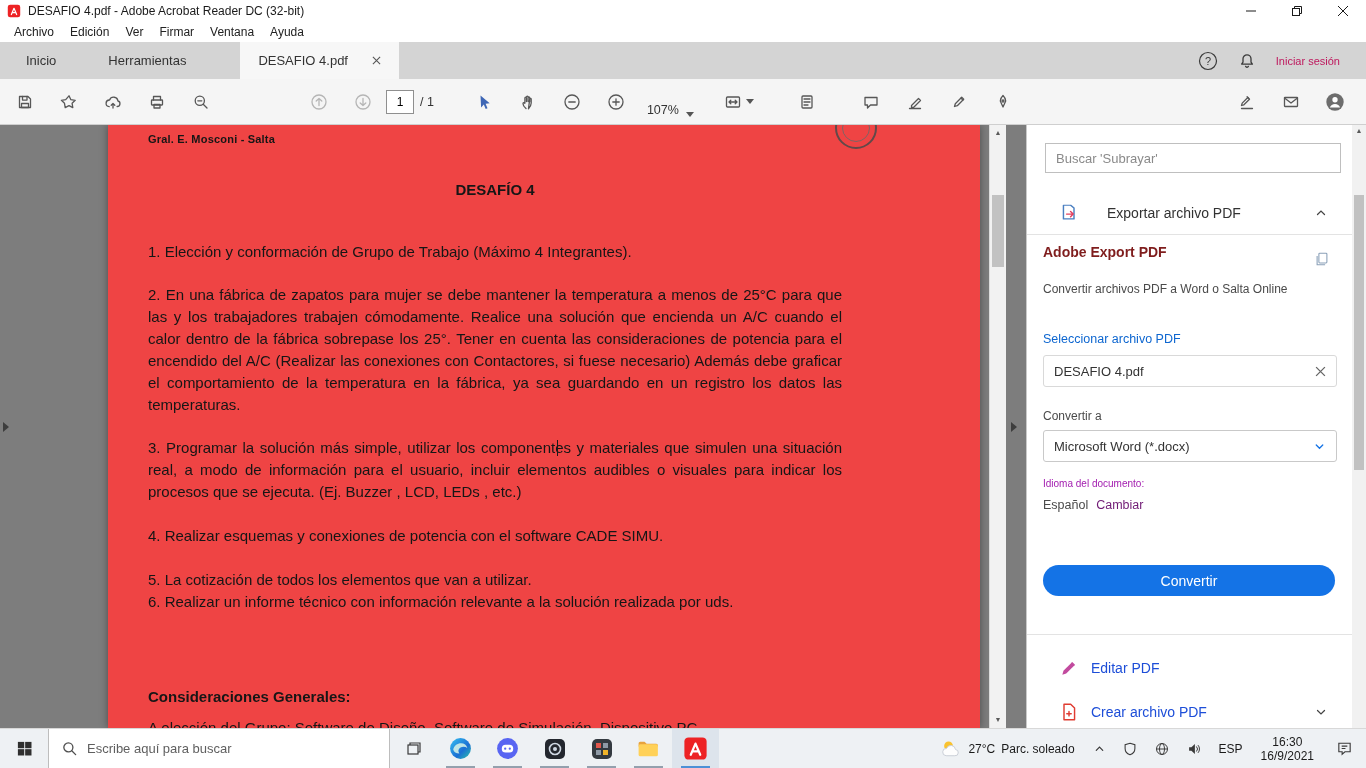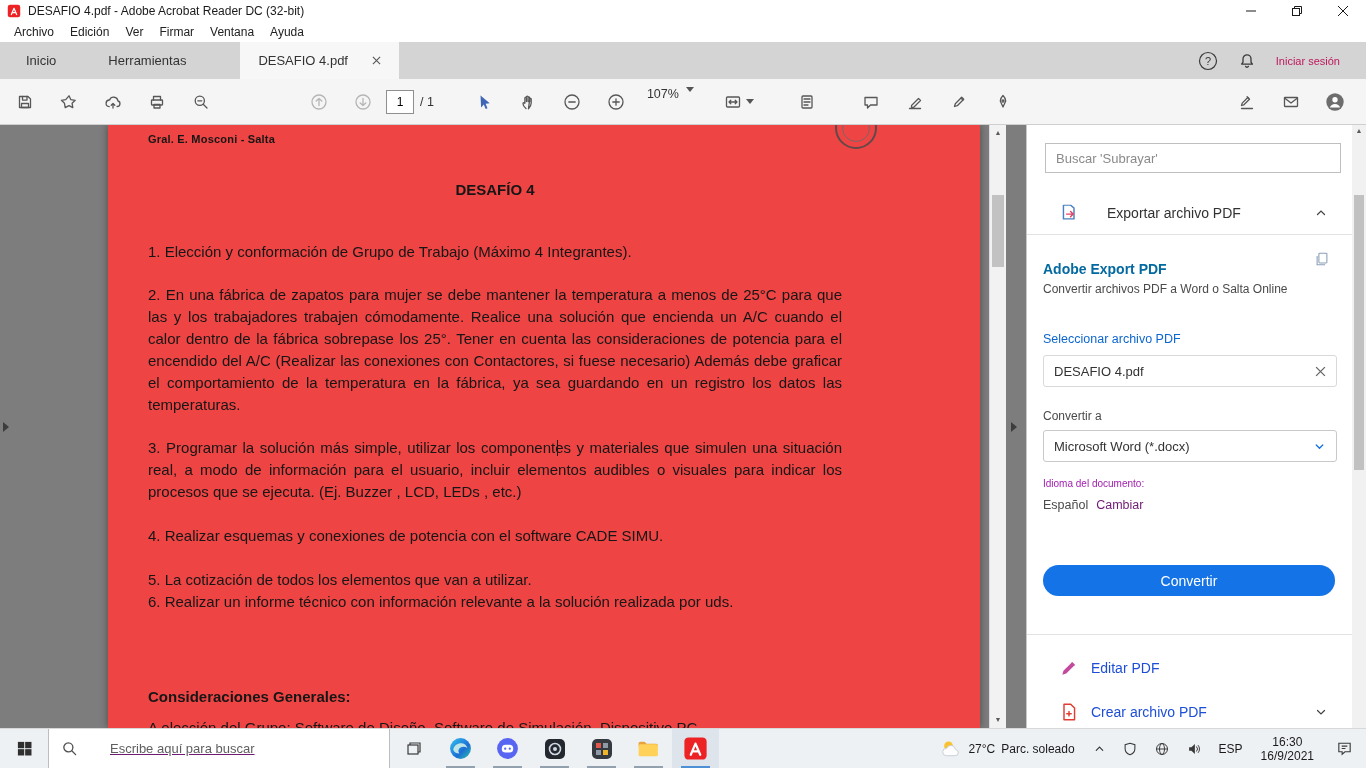--- a/index.html
+++ b/index.html
@@ -32,21 +32,21 @@
   .tabright { margin-left:auto; display:flex; align-items:center; gap:20px; padding-right:26px; }
   .signin { font-size:11px; color:#be185d; }
 
   
   .toolbar { position:absolute; top:79px; left:0; right:0; height:46px; background:#f5f5f5;
     border-bottom:1px solid #cfcfcf; display:flex; align-items:center; }
   .tbtn { width:34px; height:34px; display:flex; align-items:center; justify-content:center; border-radius:3px; }
   .page-input { width:28px; height:24px; border:1px solid #8f8f8f; background:#fff;
     text-align:center; font-size:12px; font-family:inherit; padding:0; }
   .slash { font-size:12.5px; color:#333; margin-left:6px; }
-  .zoombox { display:flex; align-items:flex-start; gap:7px; padding:0 7px; height:30px; font-size:12.5px; color:#333; }
+  .zoombox { display:flex; align-items:flex-end; gap:7px; padding:0 7px; height:30px; font-size:12.5px; color:#333; }
   .caretdn { width:0; height:0; border-left:4px solid transparent; border-right:4px solid transparent; border-top:5px solid #555; }
 
   
   .content { position:absolute; top:125px; left:0; right:0; bottom:40px; overflow:hidden; }
   .docarea { position:absolute; left:0; top:0; bottom:0; width:1026px; background:#7d7d7d; overflow:hidden; }
   .page { position:absolute; left:108px; top:0; width:872px; height:100%; background:#ef4444;
     box-shadow:0 0 8px rgba(0,0,0,.4); }
   .pagetext { position:absolute; left:40px; top:0; width:694px; font-size:15px; line-height:22px; color:#161616; }
   .blk { position:absolute; width:100%; }
   .jtext { text-align:justify; }
@@ -70,21 +70,21 @@
 
   
   .panel { position:absolute; left:1026px; top:0; bottom:0; width:326px; background:#fff; border-left:1px solid #c9c9c9; }
   .psearch { position:absolute; left:18px; top:18px; width:296px; height:30px; border:1px solid #bfbfbf;
     font-size:13px; padding:0 10px; color:#333; font-family:inherit; }
   .psearch::placeholder { color:#8a8a8a; }
   .psec { position:absolute; left:0; top:66px; width:100%; height:44px; display:flex; align-items:center;
     padding:0 24px 0 32px; border-bottom:1px solid #e3e3e3; font-size:14px; color:#323232;gap:16px; }
   .psec .lbl { margin-left:12px; }
   .psec .chev { margin-left:auto; }
-  .ptitle { position:absolute; left:16px; top:136px; font-size:14px; font-weight:bold; color:#0369a1; }
+  .ptitle { position:absolute; left:16px; top:119px; font-size:14px; font-weight:bold; color:#7f1d1d; }
   .pbadge { position:absolute; right:22px; top:126px; }
   .pdesc { position:absolute; left:16px; top:157px; width:294px; font-size:12px; color:#4a4a4a; }
   .plink { position:absolute; left:16px; top:207px; font-size:12.5px; color:#0d66d0; }
   .pfile { position:absolute; left:16px; top:230px; width:294px; height:32px; border:1px solid #d9d9d9;
     border-radius:3px; display:flex; align-items:center; padding:0 10px; font-size:13px; color:#333; }
   .pfile .x { margin-left:auto; }
   .pconvlbl { position:absolute; left:16px; top:284px; font-size:12px; color:#4a4a4a; }
   .pselect { position:absolute; left:16px; top:305px; width:294px; height:32px; border:1px solid #c9c9c9;
     border-radius:3px; display:flex; align-items:center; padding:0 10px; font-size:13px; color:#333; }
   .pselect .chev { margin-left:auto; }
@@ -98,21 +98,21 @@
     padding:0 24px 0 32px; font-size:14px; color:#1d4ed8; }
   .prow .lbl { margin-left:12px; }
   .prow .chev { margin-left:auto; }
 
   
   .taskbar { position:absolute; left:0; bottom:0; width:100%; height:40px; background:#eef1f4;
     border-top:1px solid #d8d8d8; display:flex; align-items:stretch; font-size:12px; color:#1a1a1a; }
   .tstart { width:48px; display:flex; align-items:center; justify-content:center; }
   .tsearch { position:relative; width:342px; background:#fff; border-left:1px solid #bdbdbd; border-right:1px solid #bdbdbd; }
   .tsearch input { position:absolute; inset:0; border:none; outline:none; width:100%; height:100%;
-    padding-left:61px; font-size:13px; font-family:inherit; color:#701a75; background:transparent;text-decoration:underline; }
+    padding-left:38px; font-size:13px; font-family:inherit; color:#701a75; background:transparent; }
   .tsearch input::placeholder { color:#5f5f5f; }
   .tsearch .mag { position:absolute; left:12px; top:11px; }
   .titem { width:47px; display:flex; align-items:center; justify-content:center; position:relative; }
   .titem.running::after { content:""; position:absolute; left:9px; right:9px; bottom:0; height:2px; background:#93a0ad; }
   .titem.activeapp { background:#dde4ec; }
   .titem.activeapp::after { background:#4d90d6; }
   .tray { margin-left:auto; display:flex; align-items:center; }
   .weather { display:flex; align-items:center; gap:6px; padding:0 10px; }
   .trayic { padding:0 8px; display:flex; align-items:center; }
   .esp { padding:0 9px; }

